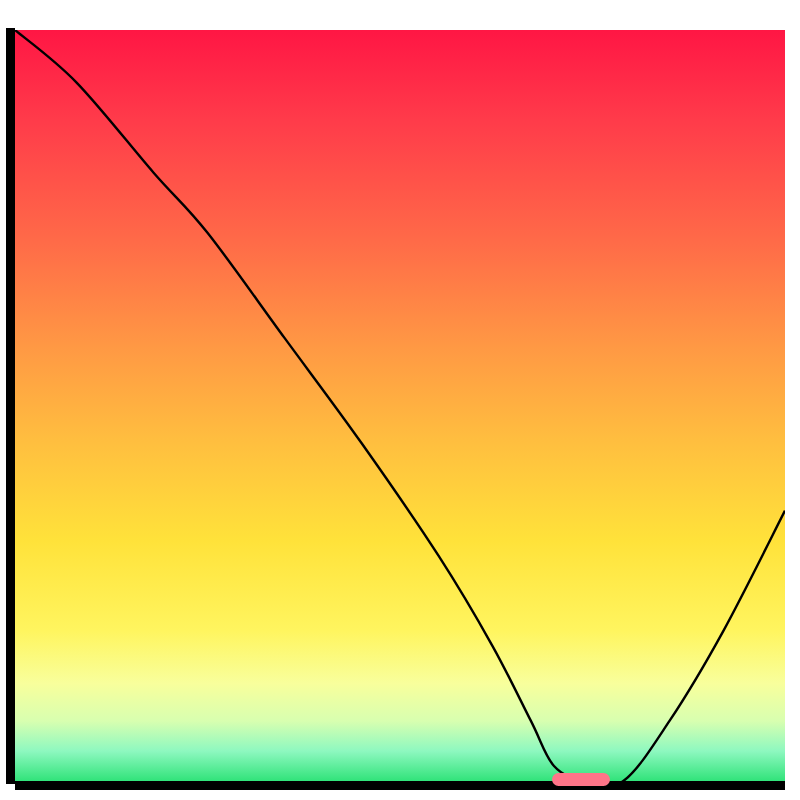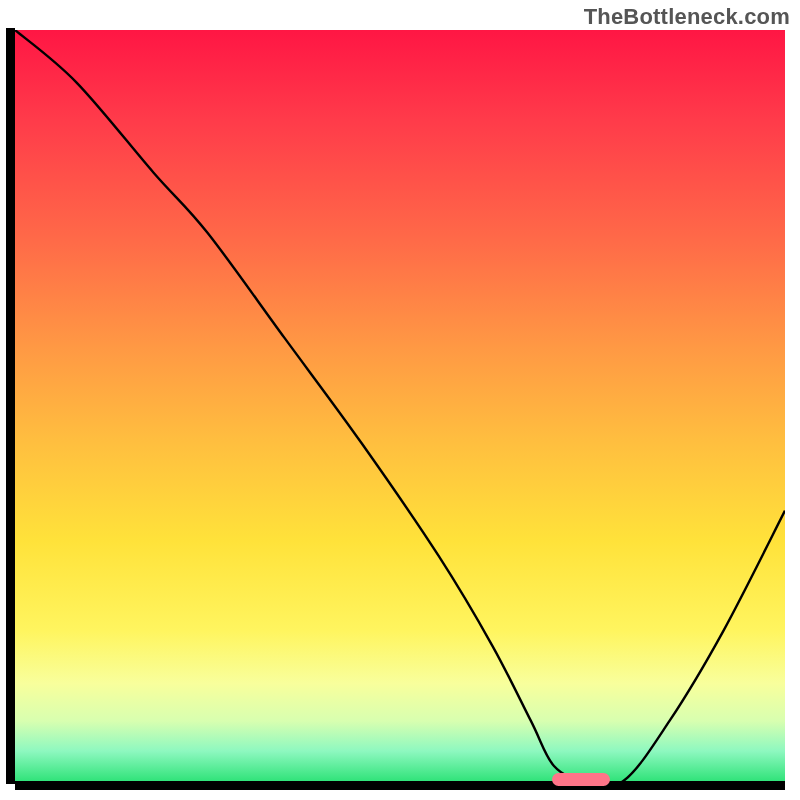--- a/index.html
+++ b/index.html
@@ -66,21 +66,20 @@
     height: 13px;
     border-radius: 7px;
     background: #ff7488;
     z-index: 4;
   }
 </style>
 </head>
 <body>
 <div class="wrap">
 
-  <div class="watermark">TheBottleneck.com</div>
 
   <div class="plot-area"></div>
 
   <svg class="curve" viewBox="0 0 770 751" preserveAspectRatio="none">
     <path id="curve-path" fill="none" stroke="#000" stroke-width="2.4" d="M 0 0 C 10.266666666666667 8.761666666666656, 38.5 28.78833333333328, 61.6 52.569999999999936 C 84.7 76.35166666666659, 116.78333333333333 117.6566666666666, 138.6 142.68999999999994 C 160.41666666666666 167.72333333333327, 170.68333333333334 175.2333333333333, 192.5 202.76999999999998 C 214.31666666666666 230.30666666666667, 243.83333333333334 272.86333333333334, 269.5 307.91 C 295.1666666666667 342.9566666666667, 320.8333333333333 376.75166666666667, 346.5 413.05 C 372.1666666666667 449.34833333333336, 401.6833333333334 491.9050000000001, 423.50000000000006 525.7 C 445.3166666666667 559.495, 462 588.2833333333333, 477.4 615.8199999999999 C 492.79999999999995 643.3566666666666, 505.6333333333333 670.8933333333333, 515.9 690.92 C 526.1666666666666 710.9466666666666, 530.0166666666667 725.9666666666667, 539 735.98 C 547.9833333333333 745.9933333333333, 558.25 748.4966666666667, 569.8 751 C 581.3499999999999 753.5033333333333, 594.1833333333334 761.0133333333333, 608.3000000000001 751 C 622.4166666666667 740.9866666666667, 637.8166666666667 715.9533333333333, 654.5 690.92 C 671.1833333333333 665.8866666666667, 689.15 635.8466666666666, 708.4 600.8 C 727.65 565.7533333333333, 759.7333333333333 500.66666666666663, 770 480.64"></path>
   </svg>
 
   <div id="opt-marker" class="optimal-marker" style="left: 552px; bottom: 14px; width: 58px; height: 13px;"></div>
 
   <div class="axis-line axis-x"></div>

